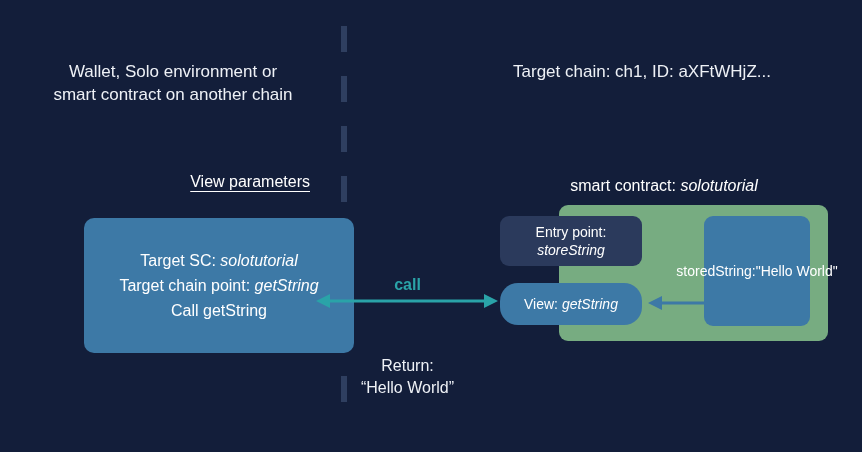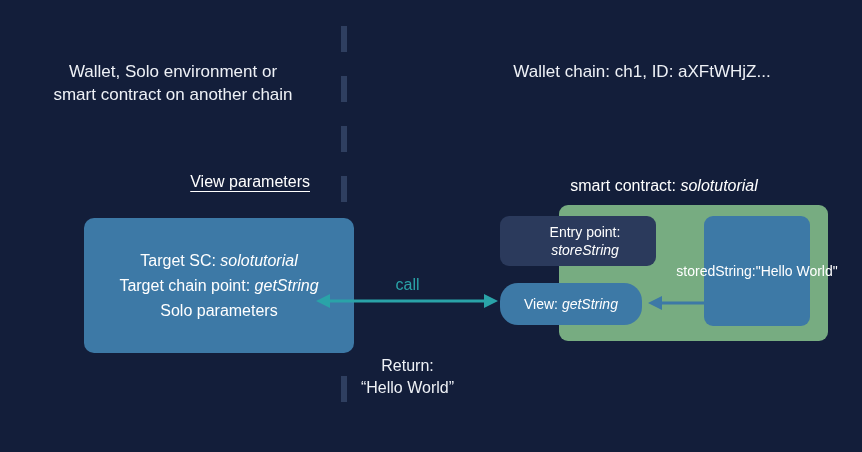--- a/index.html
+++ b/index.html
@@ -86,20 +86,21 @@
 
   
   .call-label {
     position: absolute;
     left: 335px;
     top: 276px;
     width: 145px;
     text-align: center;
     color: #2aa3a8;
     font-size: 16px;
+    font-weight: bold;
   }
   .call-arrow {
     position: absolute;
     left: 316px;
     top: 292px;
     width: 182px;
     height: 18px;
   }
   .return-label {
     position: absolute;
@@ -138,21 +139,20 @@
     left: 500px;
     top: 216px;
     width: 142px;
     height: 50px;
     background: #2b3a5c;
     border-radius: 9px;
     display: flex;
     flex-direction: column;
     align-items: center;
     justify-content: center;
-    padding-left: 14px;
   }
   .entry-box .line {
     color: #ffffff;
     font-size: 14px;
     line-height: 18px;
     text-align: center;
     white-space: nowrap;
   }
   .view-box {
     position: absolute;
@@ -213,35 +213,35 @@
 
   <div class="view-params-title">View parameters</div>
 
   <div class="params-box">
     <div class="line">
       <span>Target SC: </span><span class="em">solotutorial</span>
     </div>
     <div class="line">
       <span>Target chain point: </span><span class="em">getString</span>
     </div>
-    <div class="line">Solo parameters</div>
+    <div class="line">Call getString</div>
   </div>
 
   <div class="call-label">call</div>
 
   <svg class="call-arrow" viewBox="0 0 182 18">
     <line x1="10" y1="9" x2="172" y2="9" stroke="#2aa3a8" stroke-width="3"></line>
     <polygon points="0,9 14,2 14,16" fill="#2aa3a8"></polygon>
     <polygon points="182,9 168,2 168,16" fill="#2aa3a8"></polygon>
   </svg>
 
   <div class="return-label">Return:
 “Hello World”</div>
 
-  <div class="col-header header-right">Wallet chain: ch1, ID: aXFtWHjZ...</div>
+  <div class="col-header header-right">Target chain: ch1, ID: aXFtWHjZ...</div>
 
   <div class="sc-title">
     <span>smart contract: </span><span class="em">solotutorial</span>
   </div>
 
   <div class="sc-container"></div>
 
   <svg class="inner-arrow" viewBox="0 0 56 16">
     <line x1="12" y1="8" x2="56" y2="8" stroke="#3d79a6" stroke-width="3"></line>
     <polygon points="0,8 14,1 14,15" fill="#3d79a6"></polygon>

